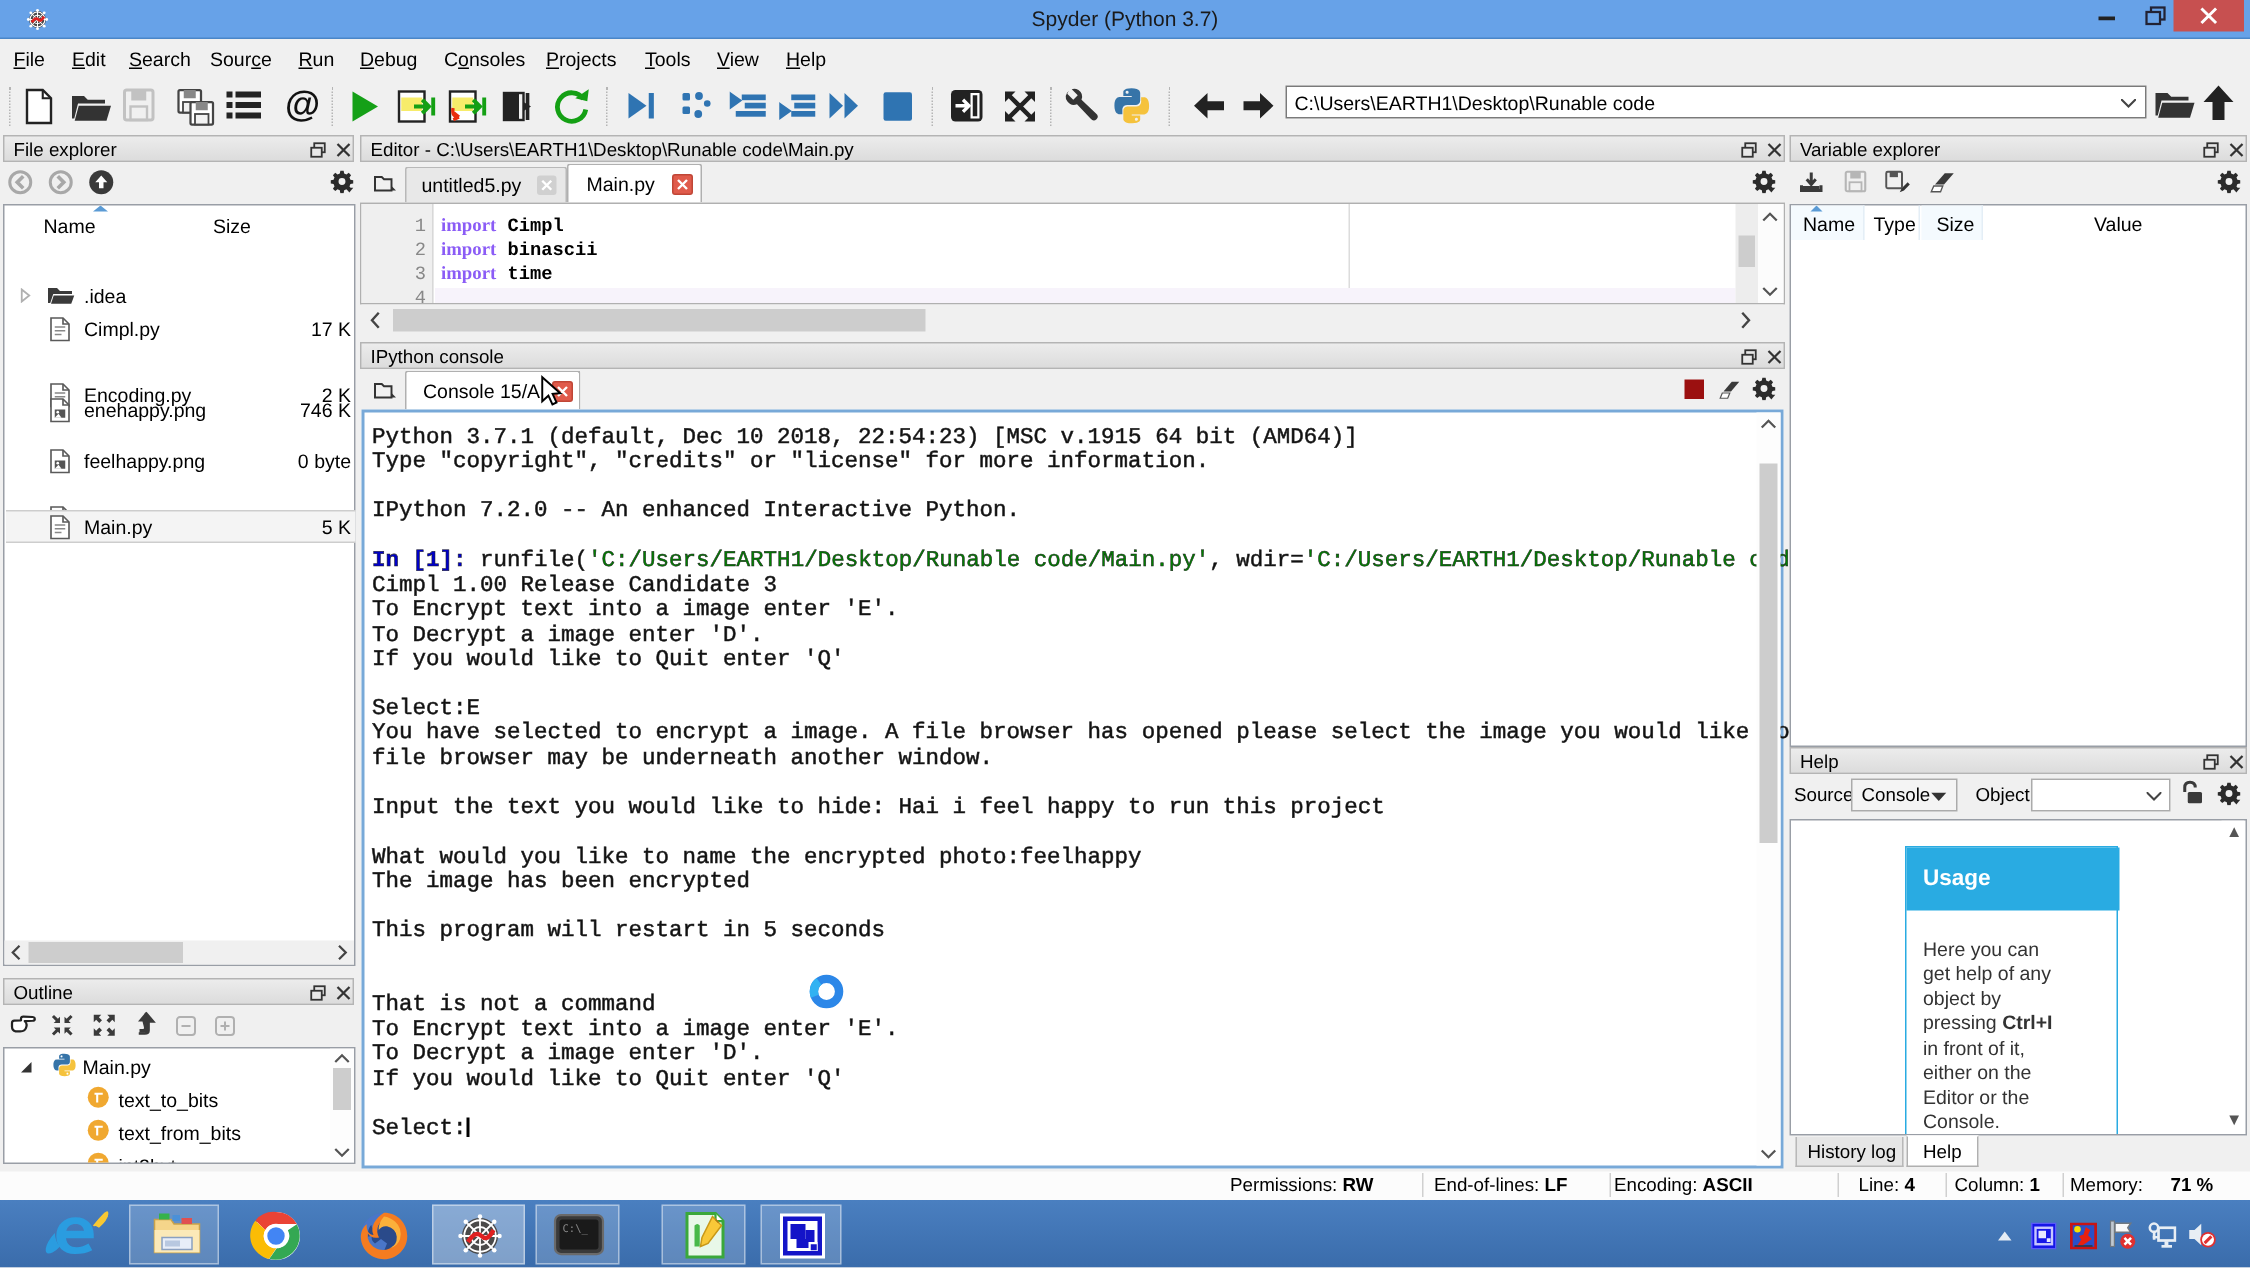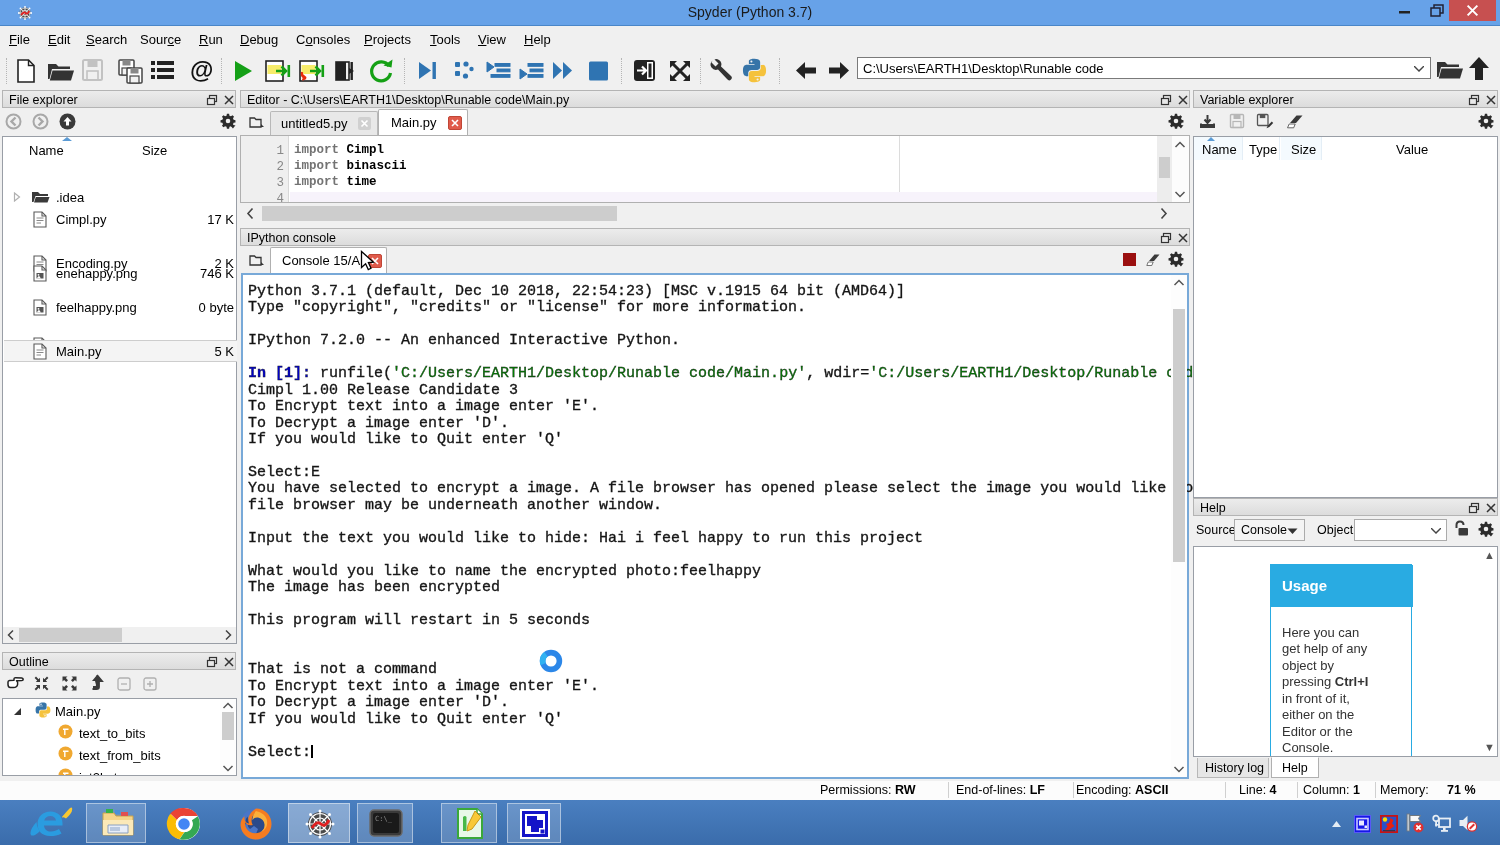--- a/index.html
+++ b/index.html
@@ -38,21 +38,21 @@
 
 
 .fe-row { position:absolute; left:1px; width:233px; height:22px; }
 .fe-name { position:absolute; left:52px; top:4px; font-size:13px; }
 .fe-size { position:absolute; right:3px; top:4px; font-size:13px; }
 
 
 #ed-gutter { position:absolute; background:#efefef; border-right:1px solid #d8d8d8; }
 .lnum { position:absolute; left:0; width:43px; text-align:right; color:#888; font-size:12.5px; font-family:"Liberation Mono",monospace; }
 .cline { position:absolute; left:53px; font-size:12.5px; font-weight:bold; font-family:"Liberation Mono",monospace; white-space:pre; }
-.kw { color:#737373; }
+.kw { color:#8b5cf6;font-family:Liberation Serif, serif; }
 
 
 #console-text { position:absolute; font-family:"Liberation Mono",monospace; font-size:15px; line-height:16.45px; white-space:pre; color:#111; -webkit-text-stroke:0.35px #222; }
 #console-text b { font-weight:bold; }
 .cblue { color:#0000c8; font-weight:bold; }
 .cgreen { color:#008000; }
 
 
 #statusbar { position:absolute; left:0; top:781px; width:1500px; height:19px; background:#fcfcfc; font-size:12.5px; }
 #statusbar .it { position:absolute; top:2px; }

